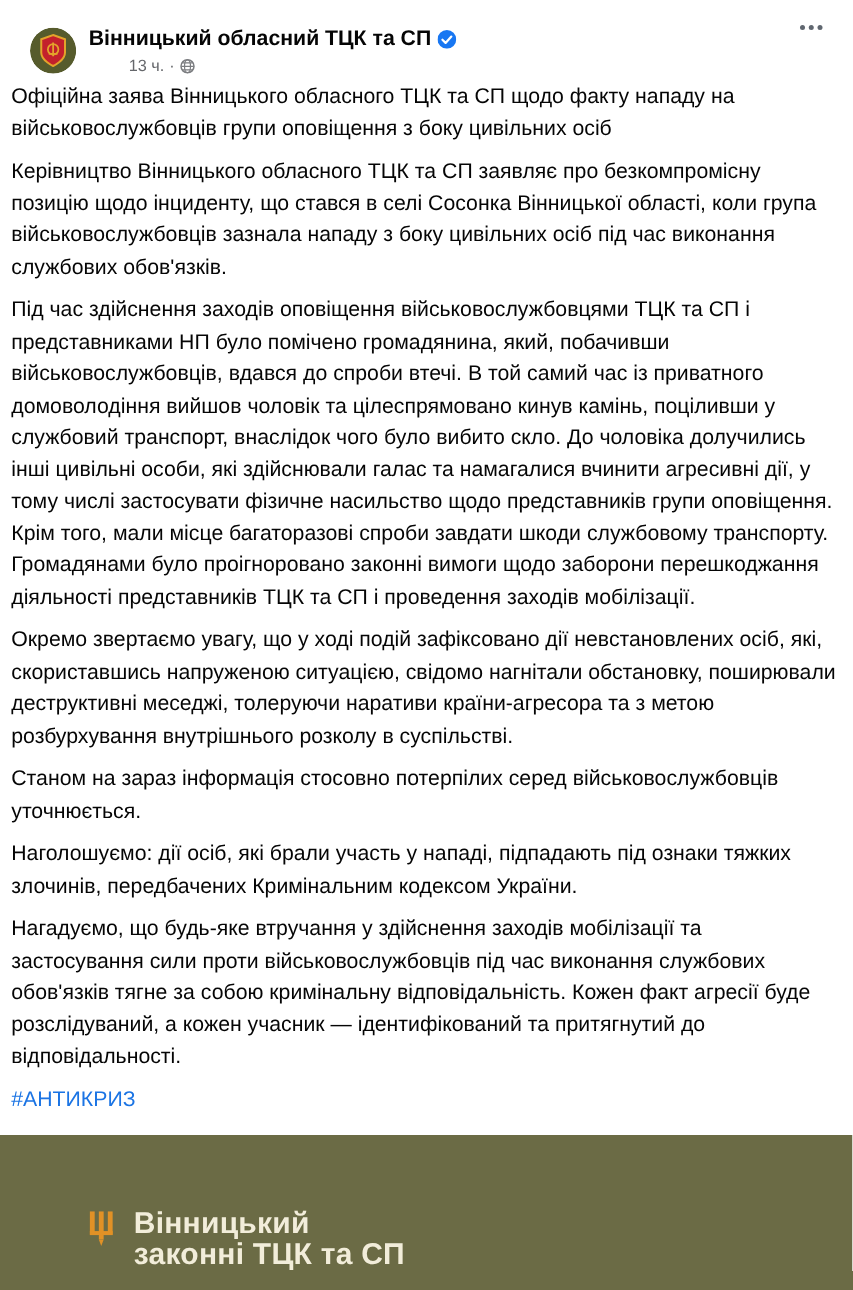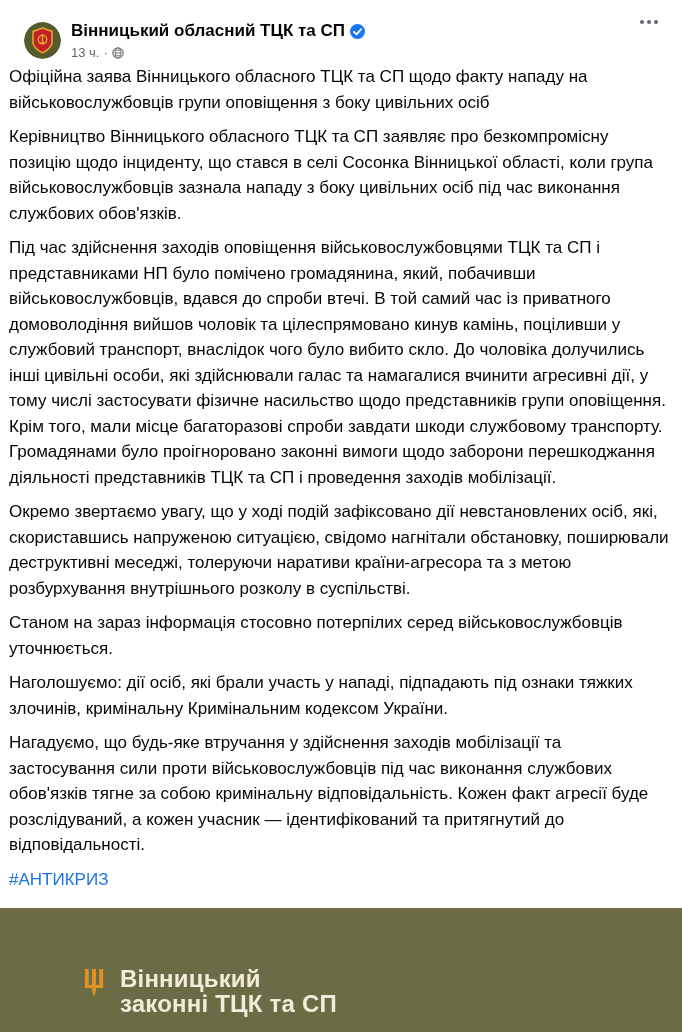--- a/index.html
+++ b/index.html
@@ -32,21 +32,21 @@
   .page-name {
     font-size: 17px;
     font-weight: 700;
     color: #050505;
     line-height: 22px;
     cursor: pointer;
   }
   .verified-badge { width: 15px; height: 15px; display: inline-block; }
   .meta-row {
     display: flex; align-items: center; gap: 4px;
-    font-size: 13px; color: #65676b; margin-top: 3px;
+    font-size: 13px; color: #65676b; margin-top: 3px; margin-left: 32px;
   }
   .globe-icon { width: 12px; height: 12px; display: inline-block; opacity: .85; }
   .menu-button {
     position: absolute;
     right: 22px; top: 14px;
     display: flex; gap: 3px;
     padding: 6px 2px;
     cursor: pointer;
   }
   .menu-button i {
@@ -75,21 +75,21 @@
   
   .image-banner {
     position: absolute;
     left: 0; top: 908px;
     width: 682px; height: 124px;
     background: #6b6b45;
     cursor: pointer;
   }
   .banner-logo {
     position: absolute;
-    left: 83px; top: 58px;
+    left: 70px; top: 58px;
     display: flex;
     align-items: flex-start;
   }
   .tryzub { width: 22px; height: 30px; margin-top: 3px; }
   .banner-title {
     margin-left: 15px;
     font-size: 24px;
     font-weight: 700;
     line-height: 25px;
     color: #f2edda;
@@ -134,21 +134,21 @@
       <i></i>
   </div>
 </div>
 
 <div class="post-body">
   <p>Офіційна заява Вінницького обласного ТЦК та СП щодо факту нападу на військовослужбовців групи оповіщення з боку цивільних осіб</p>
   <p>Керівництво Вінницького обласного ТЦК та СП заявляє про безкомпромісну позицію щодо інциденту, що стався в селі Сосонка Вінницької області, коли група військовослужбовців зазнала нападу з боку цивільних осіб під час виконання службових обов'язків.</p>
   <p>Під час здійснення заходів оповіщення військовослужбовцями ТЦК та СП і представниками НП було помічено громадянина, який, побачивши військовослужбовців, вдався до спроби втечі. В той самий час із приватного домоволодіння вийшов чоловік та цілеспрямовано кинув камінь, поціливши у службовий транспорт, внаслідок чого було вибито скло. До чоловіка долучились інші цивільні особи, які здійснювали галас та намагалися вчинити агресивні дії, у тому числі застосувати фізичне насильство щодо представників групи оповіщення. Крім того, мали місце багаторазові спроби завдати шкоди службовому транспорту. Громадянами було проігноровано законні вимоги щодо заборони перешкоджання діяльності представників ТЦК та СП і проведення заходів мобілізації.</p>
   <p>Окремо звертаємо увагу, що у ході подій зафіксовано дії невстановлених осіб, які, скориставшись напруженою ситуацією, свідомо нагнітали обстановку, поширювали деструктивні меседжі, толеруючи наративи країни-агресора та з метою розбурхування внутрішнього розколу в суспільстві.</p>
   <p>Станом на зараз інформація стосовно потерпілих серед військовослужбовців уточнюється.</p>
-  <p>Наголошуємо: дії осіб, які брали участь у нападі, підпадають під ознаки тяжких злочинів, кримінальну Кримінальним кодексом України.</p>
+  <p>Наголошуємо: дії осіб, які брали участь у нападі, підпадають під ознаки тяжких злочинів, передбачених Кримінальним кодексом України.</p>
   <p>Нагадуємо, що будь-яке втручання у здійснення заходів мобілізації та застосування сили проти військовослужбовців під час виконання службових обов'язків тягне за собою кримінальну відповідальність. Кожен факт агресії буде розслідуваний, а кожен учасник — ідентифікований та притягнутий до відповідальності.</p>
   <a class="hashtag">#АНТИКРИЗ</a>
 </div>
 
 <div class="image-banner">
   <div class="banner-logo">
     <svg class="tryzub" viewBox="0 0 20 28">
       <g fill="#e19126">
         <rect x="1.5" y="0" width="3.6" height="17.5"></rect>
         <rect x="8.2" y="0" width="3.6" height="21"></rect>

